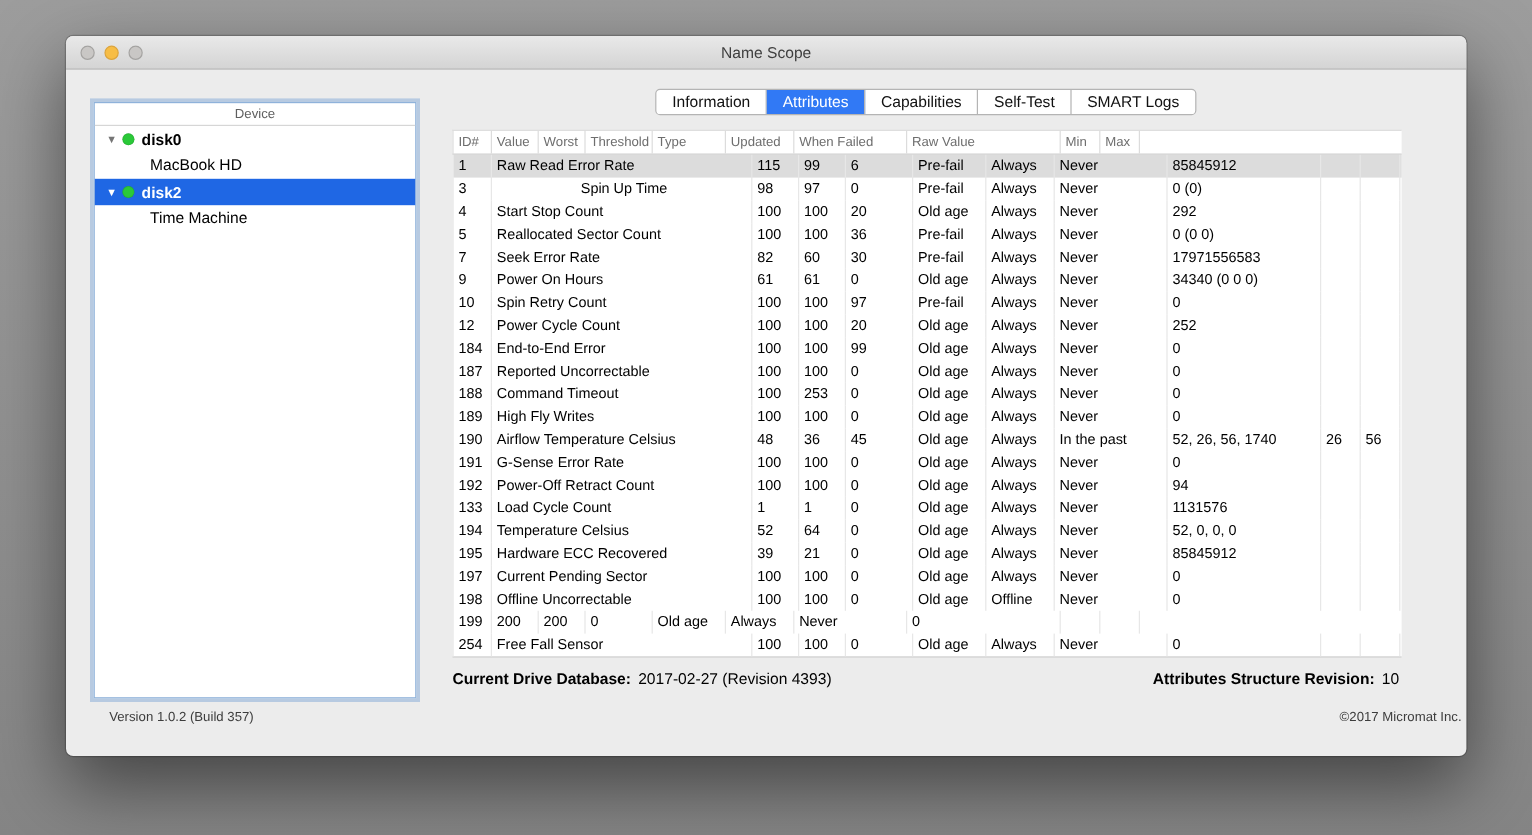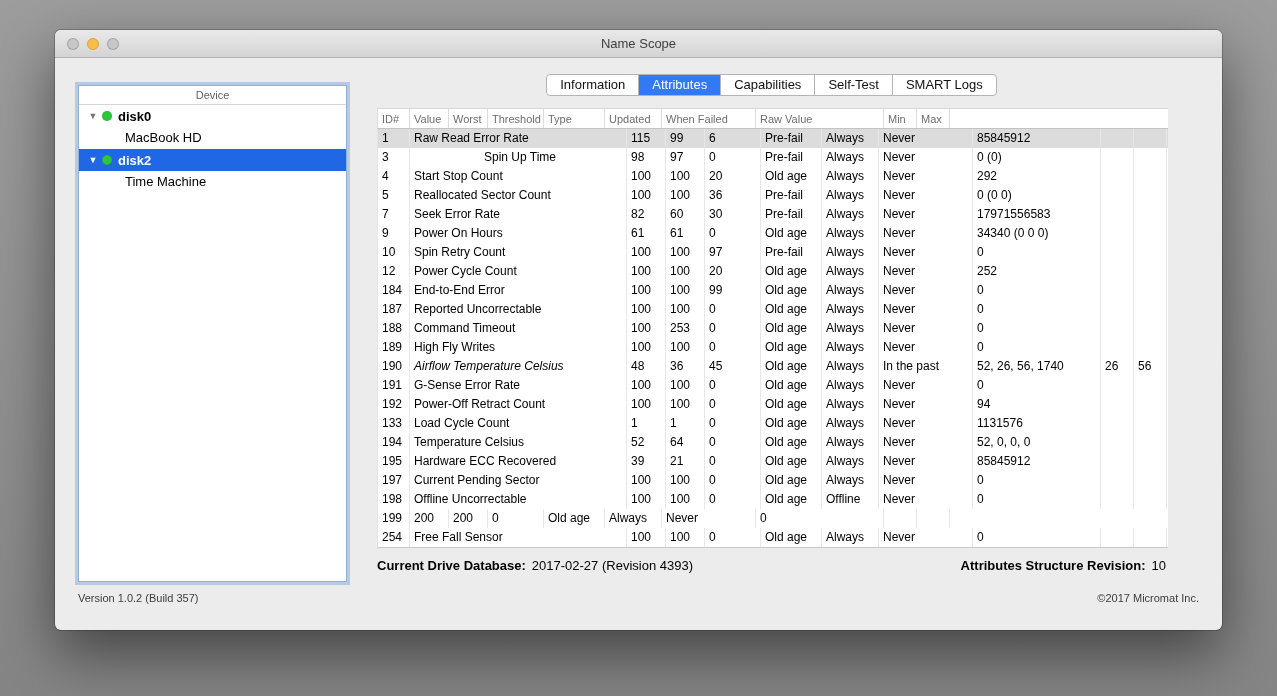--- a/index.html
+++ b/index.html
@@ -45,22 +45,22 @@
   .thead { display:flex; height:21px; background:#fff; border-top:1px solid #d6d6d6; border-bottom:1px solid #c3c3c3; border-left:1px solid #dcdcdc; }
   .th { font-size:11px; color:#6e6e6e; line-height:20px; padding-left:4px; border-right:1px solid #dcdcdc; white-space:nowrap; overflow:hidden; }
   .tbody { background:#fff; border-left:1px solid #e4e4e4; border-bottom:1px solid #c9c9c9; }
   .tr { display:flex; height:19px; }
   .tr.selected { background:#dcdcdc; }
   .td { font-size:12px; color:#000; line-height:18px; padding-left:4px; border-right:1px solid #e7e7e7; white-space:nowrap; overflow:hidden; }
   
   .table-footer { position:absolute; left:322px; top:528px; width:789px; display:flex; justify-content:space-between; font-size:13px; color:#000; }
   .flabel { font-weight:bold; }
   .fvalue { margin-left:6px; }
-  .version { position:absolute; left:23px; top:562px; font-size:11px; color:#3d3d3d;text-align:center; }
-  .copyright { position:absolute; right:23px; top:562px; font-size:11px; color:#3d3d3d; }
+  .version { position:absolute; left:36px; top:562px; font-size:11px; color:#3d3d3d;text-align:center; }
+  .copyright { position:absolute; right:4px; top:562px; font-size:11px; color:#3d3d3d; }
 </style>
 </head>
 <body>
 
 <div class="window">
 
   <div class="titlebar">
     <div class="traffic">
       <span class="light close"></span>
       <span class="light min"></span>
@@ -262,21 +262,21 @@
           <div class="td" style="width: 56px;">0</div>
           <div class="td" style="width: 61px;">Old age</div>
           <div class="td" style="width: 57px;">Always</div>
           <div class="td" style="width: 94px;">Never</div>
           <div class="td" style="width: 128px;">0</div>
           <div class="td" style="width: 33px;"></div>
           <div class="td" style="width: 33px;"></div>
         </div>
         <div class="tr">
           <div class="td" style="width: 32px;">190</div>
-          <div class="td" style="width: 217px; font-style: italic;">Airflow Temperature Celsius</div>
+          <div class="td" style="width: 217px;">Airflow Temperature Celsius</div>
           <div class="td" style="width: 39px;">48</div>
           <div class="td" style="width: 39px;">36</div>
           <div class="td" style="width: 56px;">45</div>
           <div class="td" style="width: 61px;">Old age</div>
           <div class="td" style="width: 57px;">Always</div>
           <div class="td" style="width: 94px;">In the past</div>
           <div class="td" style="width: 128px;">52, 26, 56, 1740</div>
           <div class="td" style="width: 33px;">26</div>
           <div class="td" style="width: 33px;">56</div>
         </div>

